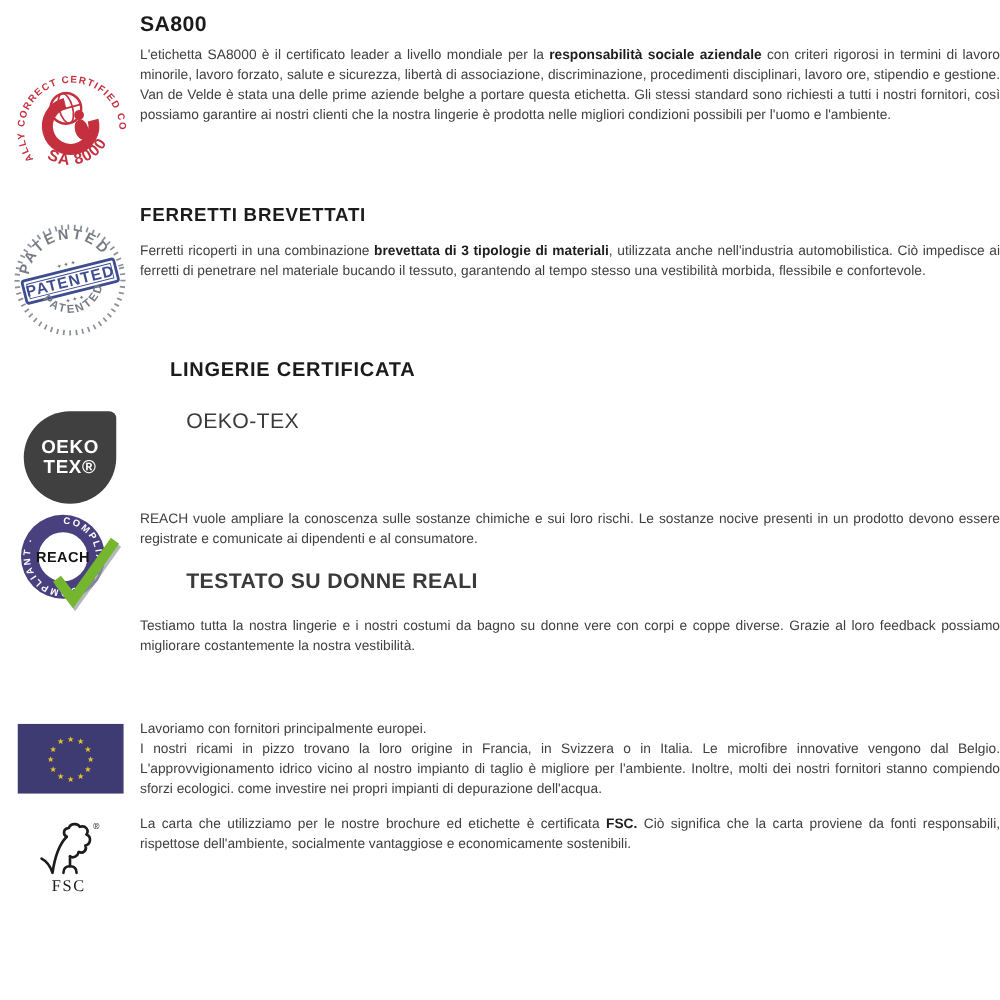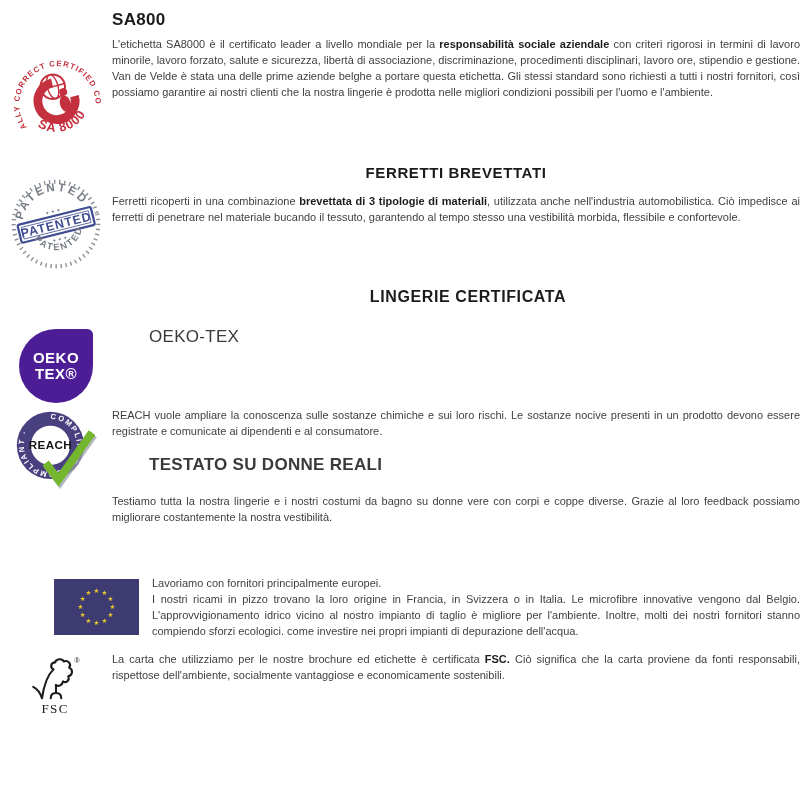--- a/index.html
+++ b/index.html
@@ -8,40 +8,40 @@
     font-family:"Liberation Sans","DejaVu Sans",sans-serif;
     color:#3f3f3f;
   }
   .page{padding-top:10px;}
   .row{display:flex;}
   .logo-col{flex:0 0 112px;width:112px;display:flex;justify-content:center;align-items:flex-start;}
   .text-col{flex:1;padding-right:0;}
   .para{font-size:11px;line-height:16px;text-align:justify;color:#3f3f3f;}
   .para .b{font-weight:700;color:#1d1d1d;}
   h2.big{margin:0 0 6px 0;font-size:17px;font-weight:600;color:#1b1b1b;letter-spacing:.3px;}
-  h2.caps{margin:0;font-size:15px;font-weight:700;color:#1b1b1b;letter-spacing:.6px;text-align:center;}
+  h2.caps{margin:0;font-size:15px;font-weight:700;color:#1b1b1b;letter-spacing:.6px;}
   .sublabel{font-size:17px;color:#3a3a3a;letter-spacing:.3px;margin-left:37px;}
   
   .sa-logo{width:98px;height:98px;margin-top:40px;}
   .pat-logo{width:92px;height:92px;margin-top:14px;}
   .oeko-logo{
-    width:74px;height:74px;margin-top:2px;background:#4c1d95;
+    width:74px;height:74px;margin-top:2px;background:#404040;
     border-radius:52% 8% 52% 52%;
     display:flex;flex-direction:column;justify-content:center;align-items:center;
     color:#fff;font-weight:700;font-size:15px;line-height:16px;letter-spacing:.5px;
   }
   .reach-logo{width:88px;height:88px;margin-top:0;}
   .eu-flag{width:85px;height:56px;margin-top:4px;}
   .fsc-logo{width:56px;height:66px;margin-top:2px;}
   
   #row-ferretti{margin-top:16px;}
   #row-lingerie{margin-top:18px;gap:24px;}
   #row-oeko{margin-top:12px;}
   #row-reach{margin-top:4px;}
-  #row-eu{margin-top:50px;margin-left:40px;}
+  #row-eu{margin-top:50px;}
   #row-fsc{margin-top:12px;}
   .h-gap-ferretti{height:12px;}
   .h-gap-lingerie{height:9px;}
   .oeko-label-gap{height:3px;}
   .testato-label{margin-top:16px;font-weight:bold;}
   .testato-para{margin-top:18px;}
 </style>
 </head>
 <body>
 

